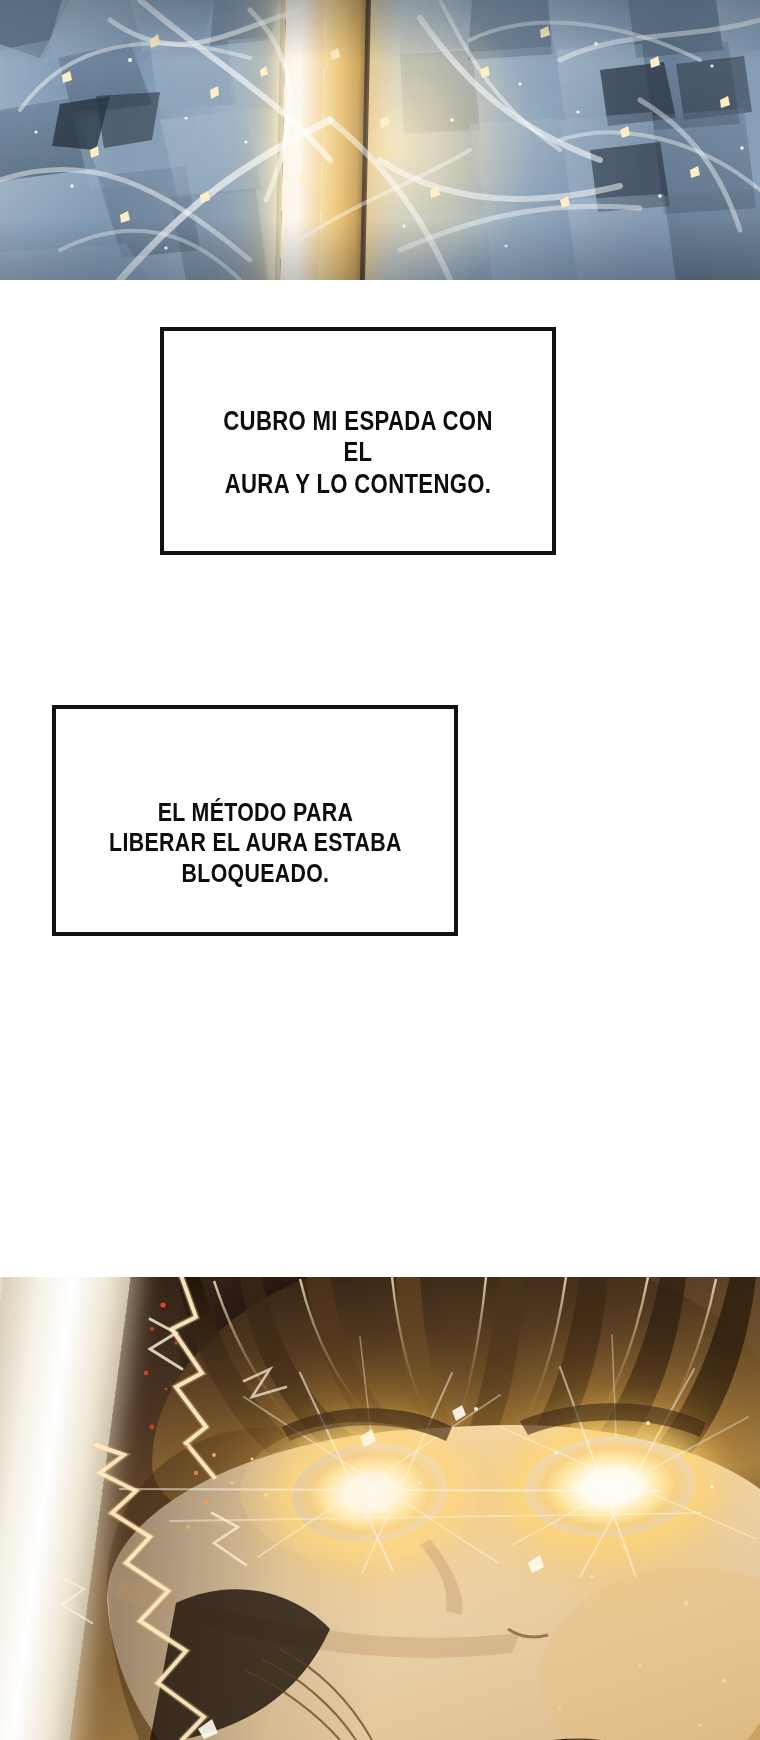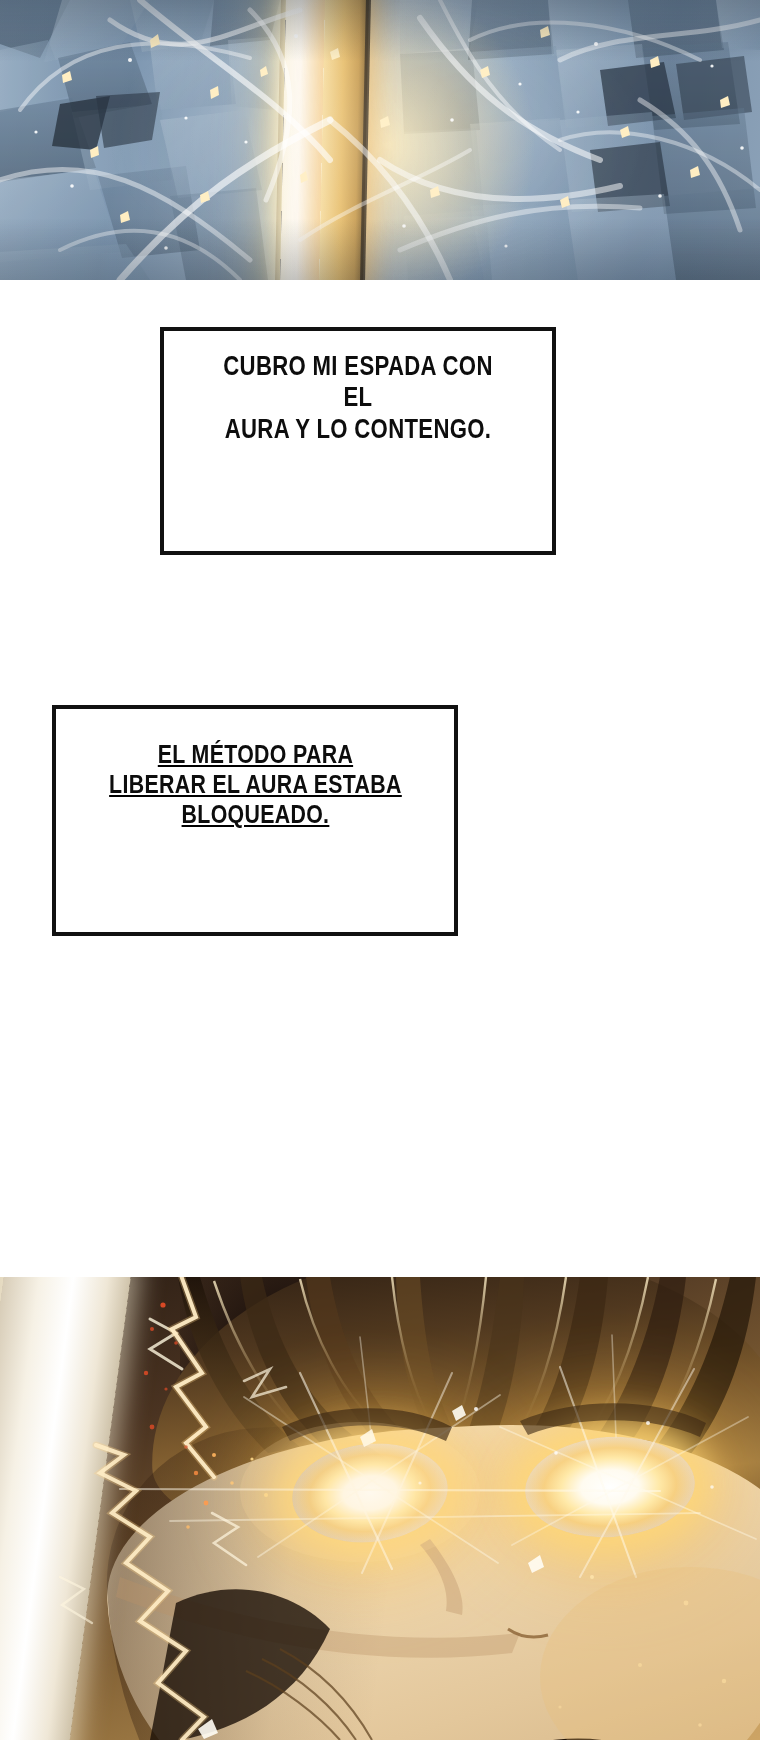--- a/index.html
+++ b/index.html
@@ -125,39 +125,39 @@
     transform: rotate(7.5deg);
   }
 
   
   .caption {
     position:absolute;
     background:#ffffff;
     border: 4px solid #111111;
     box-sizing: border-box;
     display:flex;
-    align-items:flex-start;
+    align-items:center;
     justify-content:center;
     padding: 8px 14px;
   }
   .caption p {
     margin:0;
     text-align:center;
     color:#0d0d0d;
     font-family:"Liberation Sans", sans-serif;
     font-weight:700;
     font-stretch: condensed;
     transform: scaleX(0.82);
     letter-spacing: 0.4px;
     line-height: 1.16;
     white-space: pre-line;
   }
   #caption-1 { left:160px; top:327px; width:396px; height:228px; }
   #caption-1 p { font-size: 27px; transform: scaleX(0.82) translateY(12px); }
-  #caption-2 { left:52px;  top:705px; width:406px; height:231px;text-decoration:underline; }
+  #caption-2 { left:52px;  top:705px; width:406px; height:231px; }
   #caption-2 p { font-size: 26px; transform: scaleX(0.82) translateY(22px); }
   #caption-3 { left:358px; top:999px; width:379px; height:253px; }
   #caption-3 p { font-size: 26px; transform: scaleX(0.82) translateY(28px); }
 
   .gutter { position:absolute; left:0; top:280px; width:760px; height:997px; background:#fff; }
 </style>
 </head>
 <body>
 
 <div id="page">

